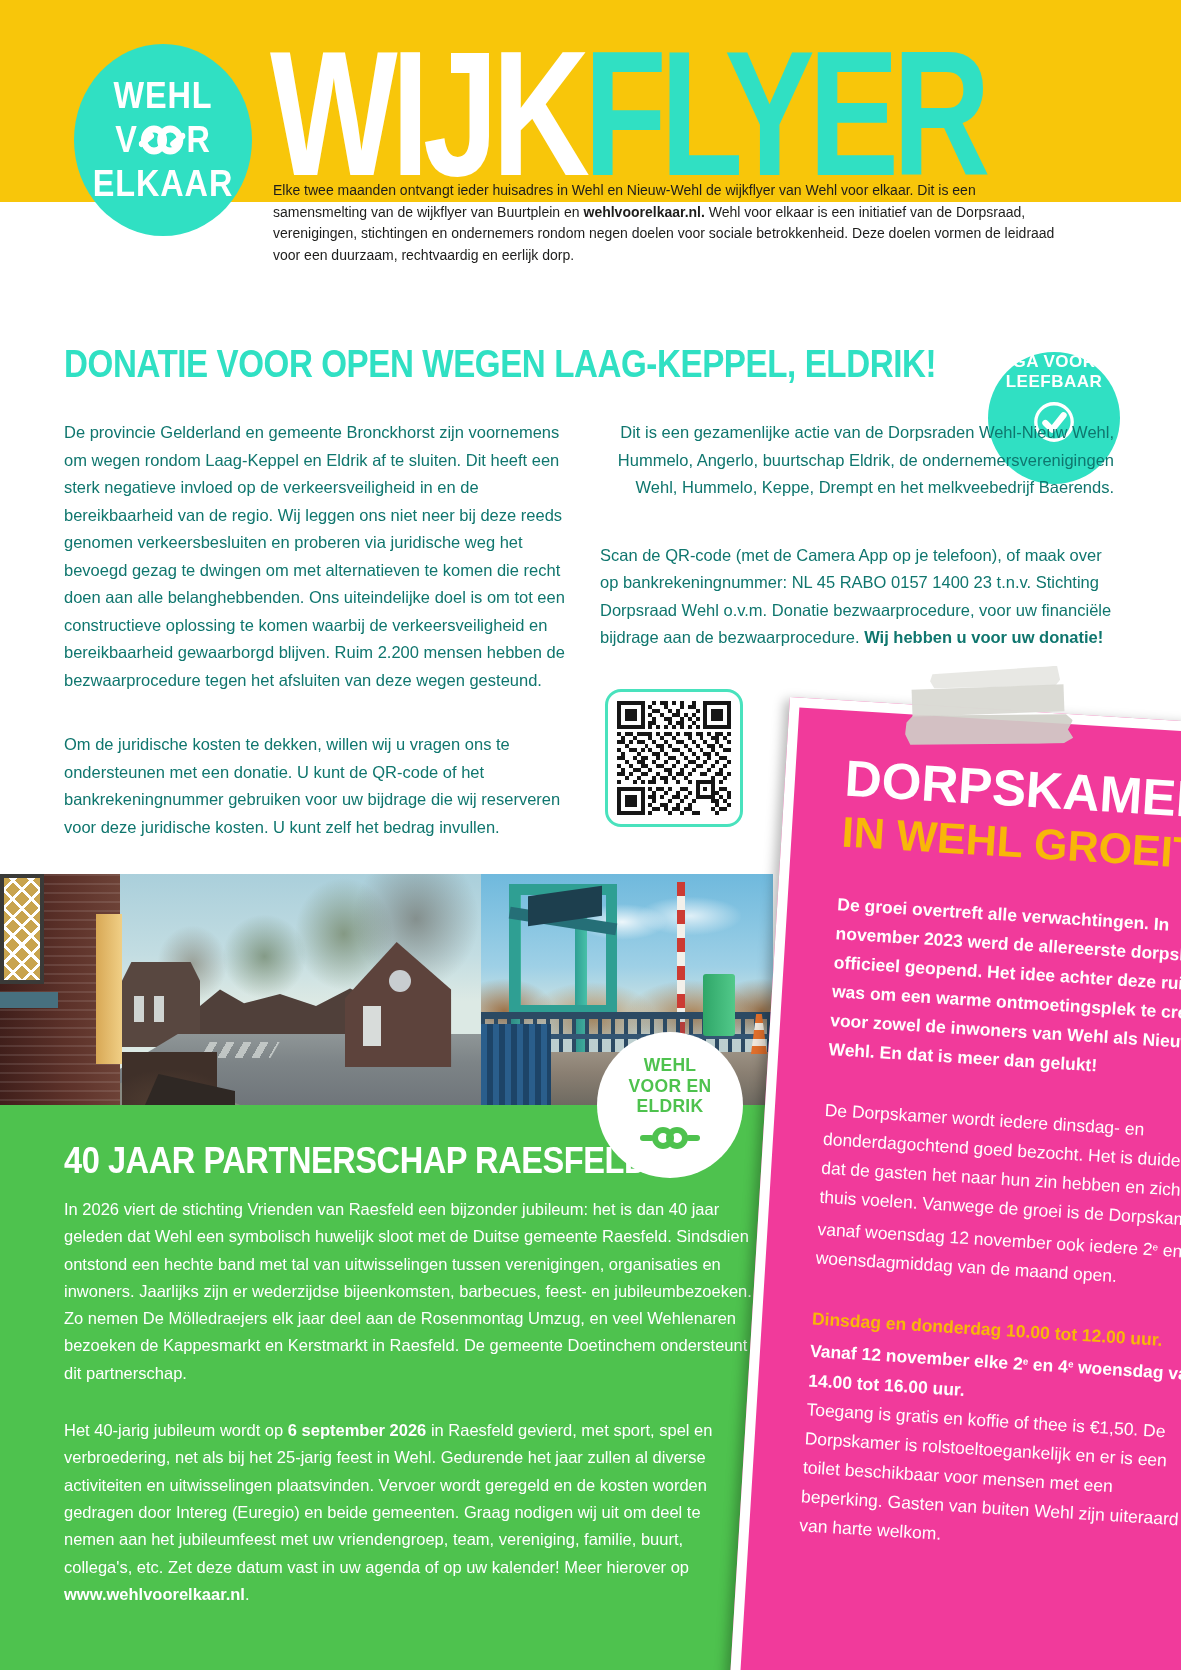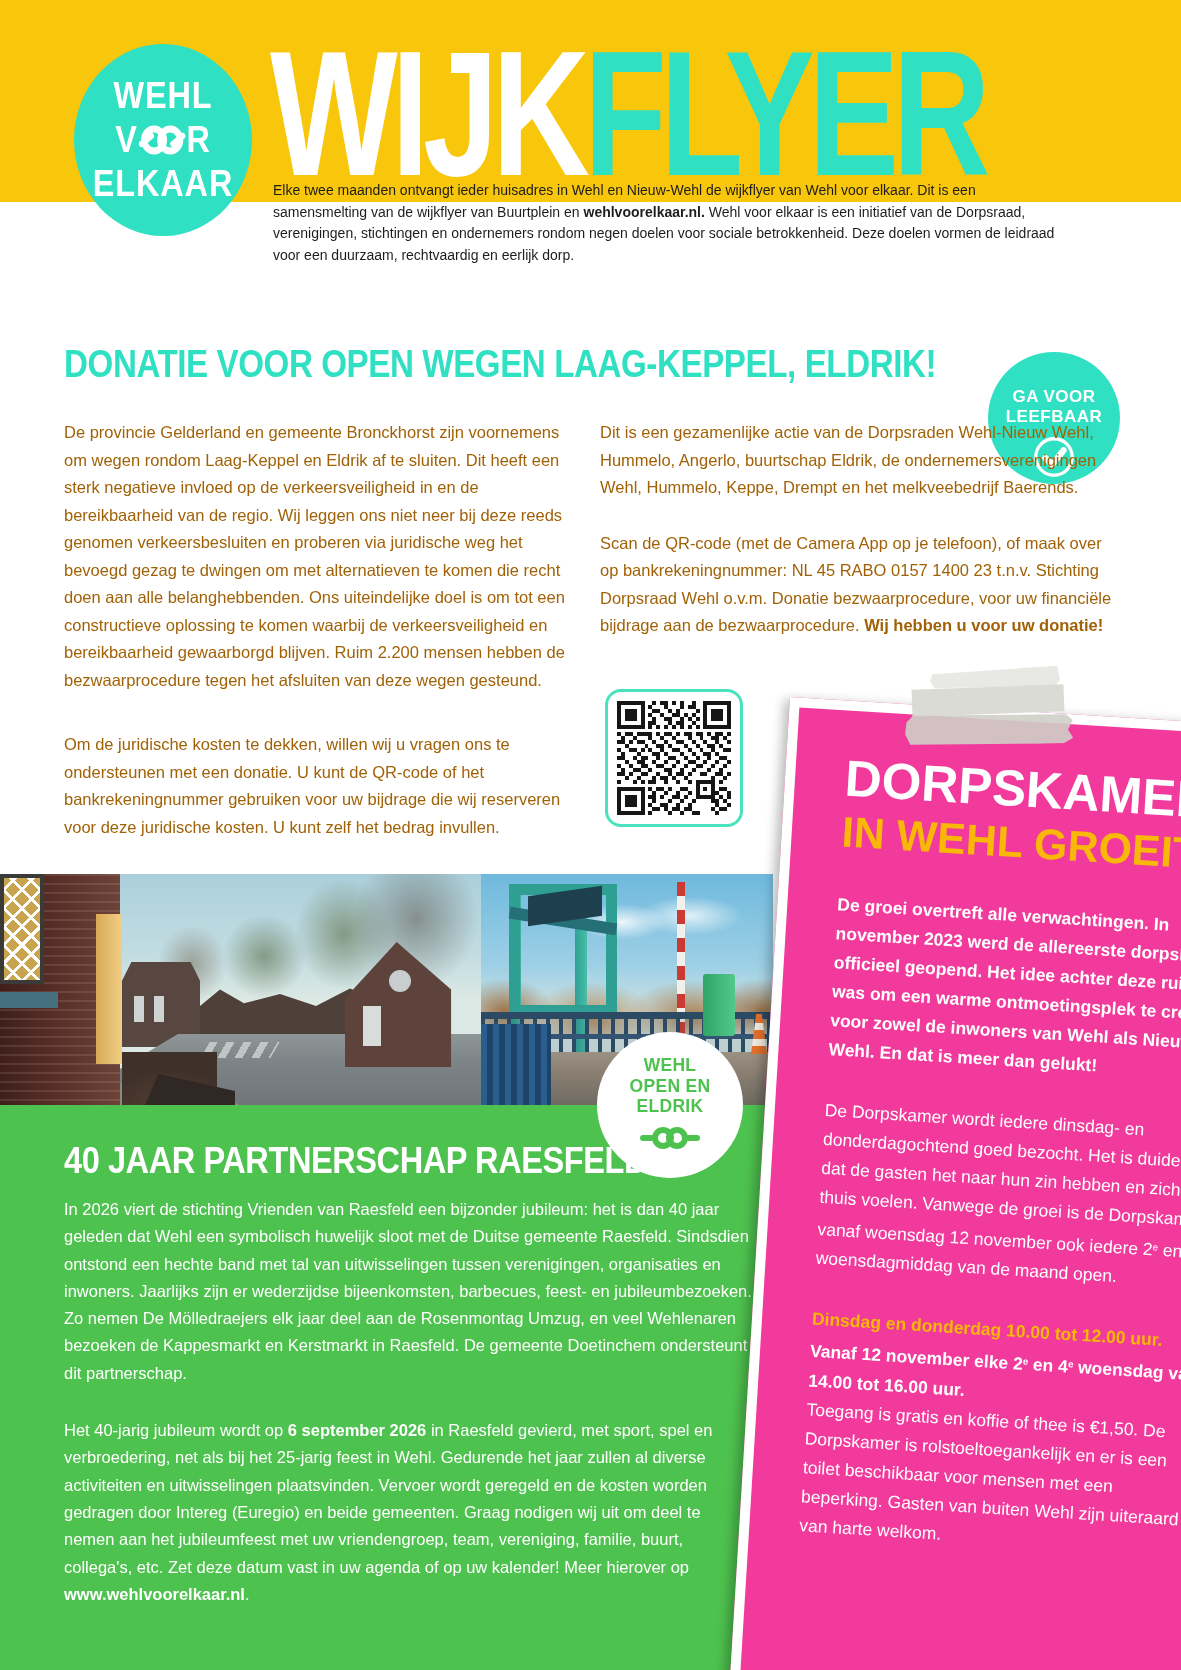--- a/index.html
+++ b/index.html
@@ -27,28 +27,28 @@
   .banner{position:absolute;left:0;top:279px;width:100%;height:39px;background:var(--teal,#30e0c3);
           box-sizing:border-box;text-align:right;padding-right:131px;}
   .banner span{display:inline-block;color:#fff;font-weight:700;font-size:21.5px;line-height:39px;
                letter-spacing:.5px;transform:scaleX(.86);transform-origin:100% 50%;white-space:nowrap;}
 
   
   .don-title{position:absolute;left:64px;top:342px;color:var(--teal,#30e0c3);font-weight:700;
              font-size:39px;letter-spacing:-.5px;white-space:nowrap;transform:scaleX(.85);transform-origin:left top;}
   .badge-leefbaar{position:absolute;left:988px;top:352px;width:132px;height:132px;border-radius:50%;
                   background:var(--teal,#30e0c3);color:#fff;display:flex;flex-direction:column;
-                  align-items:center;justify-content:flex-end;text-align:center;}
+                  align-items:center;justify-content:flex-start;text-align:center;}
   .badge-leefbaar .bl-line{font-weight:700;font-size:17px;line-height:20px;letter-spacing:.5px;}
   .badge-leefbaar svg{margin-top:7px;}
-  .col{position:absolute;top:419px;font-size:16.5px;line-height:27.5px;color:#a16207;}
+  .col{position:absolute;top:419px;font-size:16.5px;line-height:27.5px;color:#0f766e;}
   .col p{margin:0 0 37px 0;}
   .col-left{left:64px;width:508px;}
   .col-right{left:600px;width:514px;}
-  .col-right p:first-child{margin-bottom:28px;}
+  .col-right p:first-child{margin-bottom:40px;text-align:right;}
 
   .qr{position:absolute;left:605px;top:689px;width:138px;height:138px;box-sizing:border-box;
       border:3px solid #49e2bd;border-radius:16px;background:#fff;padding:9px;}
   .qr svg{width:100%;height:100%;display:block;}
 
   
   .photo{position:absolute;top:874px;height:231px;overflow:hidden;}
   .photo-street{left:0;width:481px;}
   .photo-bridge{left:481px;width:292px;}
   .pp{position:absolute;}
@@ -295,21 +295,21 @@
     <div class="pp br-road"></div>
     <div class="pp br-fence"></div>
     <div class="pp br-cab"></div>
     <div class="pp br-cone"></div>
   </div>
 
   <div class="green"></div>
 
   <div class="badge-werk">
     <div class="bw-line">WEHL</div>
-    <div class="bw-line">OPEN EN</div>
+    <div class="bw-line">VOOR EN</div>
     <div class="bw-line">ELDRIK</div>
     <span>
       <svg width="62" height="26" viewBox="0 0 62 26">
         <g fill="none" stroke="#4ec24e" stroke-width="6" stroke-linecap="round">
           <path d="M4 13h8"></path>
             <path d="M50 13h8"></path>
           <circle cx="24" cy="13" r="8"></circle>
             <circle cx="38" cy="13" r="8"></circle>
         </g>
       </svg>

